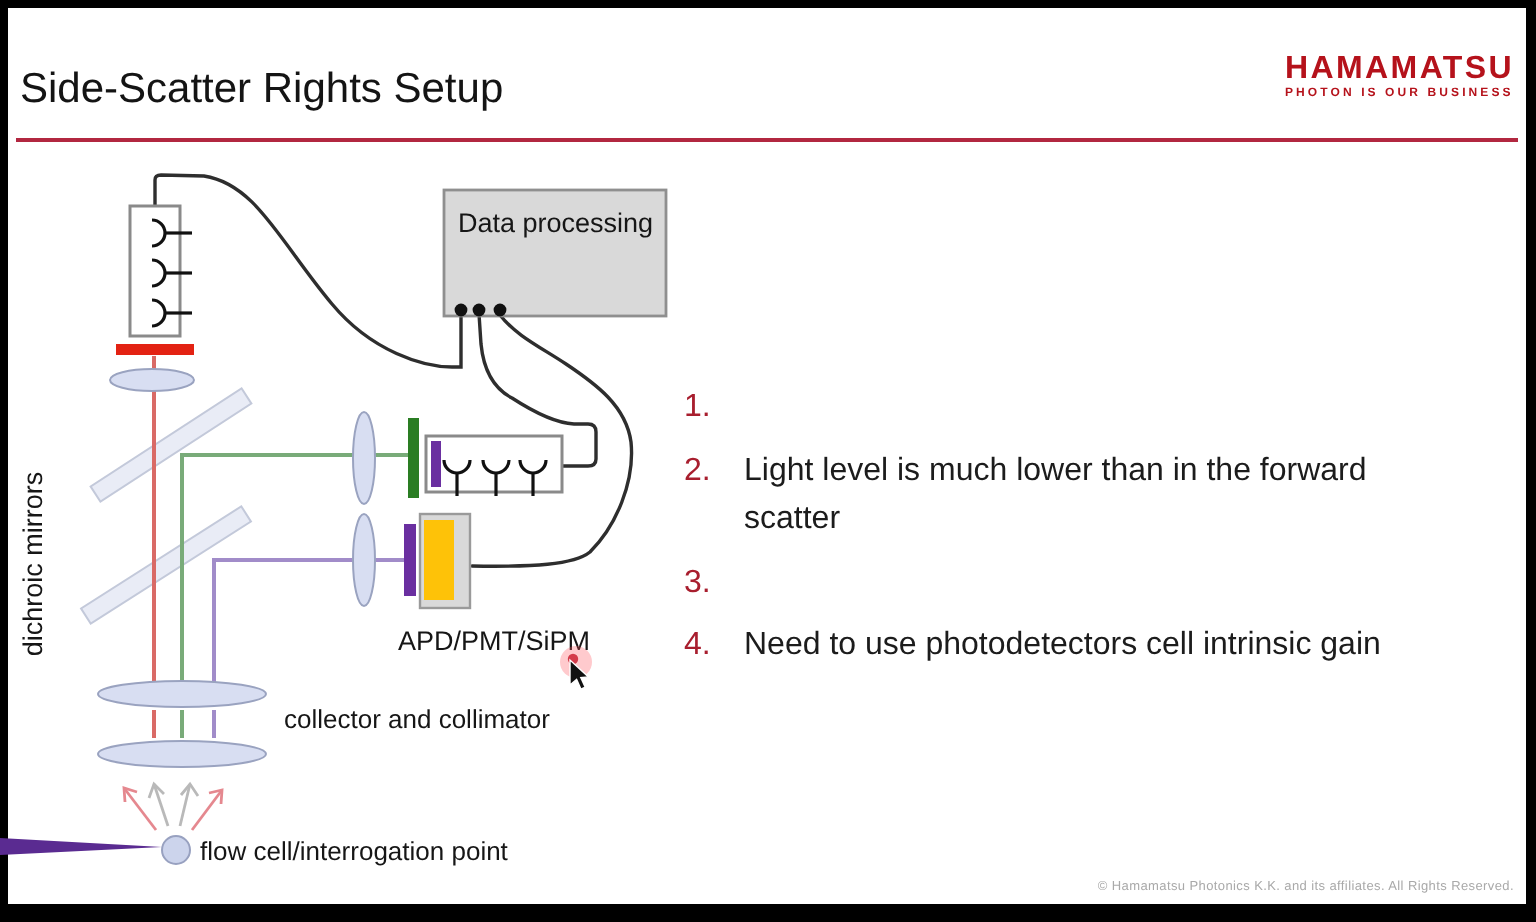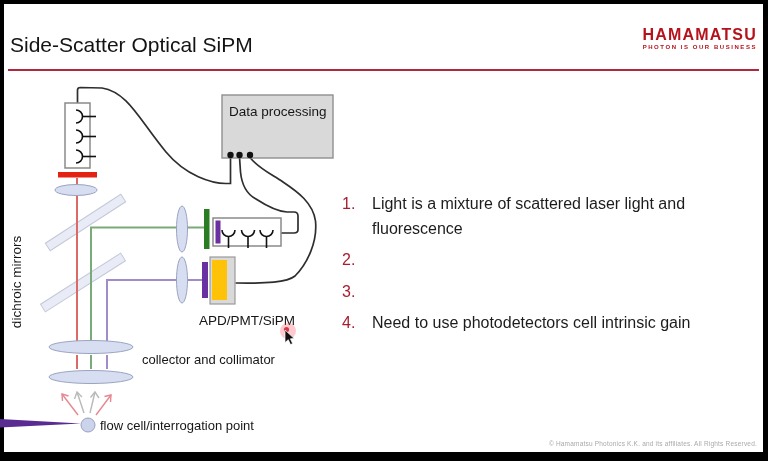--- a/index.html
+++ b/index.html
@@ -13,21 +13,21 @@
     background:#ffffff;
   }
   .page-title {
     position:absolute; left:10px; top:33px; margin:0;
     font-size:21px; font-weight:400; color:#141414; letter-spacing:0;
   }
   .rule {
     position:absolute; left:8px; top:69px; width:751px; height:2px;
     background:#b22740;
   }
-  .logo { position:absolute; right:11px; top:27px; text-align:right; }
+  .logo { position:absolute; right:11px; top:27px; }
   .logo .brand {
     font-size:16px; font-weight:700; color:#b5121b; letter-spacing:1.2px;
     line-height:15px; white-space:nowrap;
   }
   .logo .tagline {
     font-size:6px; font-weight:700; color:#b5121b; letter-spacing:1.55px;
     margin-top:2px; white-space:nowrap;
   }
   .diagram { position:absolute; left:0; top:80px; }
   .notes { position:absolute; left:342px; top:192px; width:412px; margin:0; padding:0; list-style:none; }
@@ -39,21 +39,21 @@
     letter-spacing:0.2px;
   }
   svg text { font-family:"Liberation Sans", sans-serif; fill:#161616; }
 </style>
 </head>
 <body>
 
 <div class="frame">
   <div class="slide"></div>
 
-  <h1 class="page-title">Side-Scatter Optical SiPM</h1>
+  <h1 class="page-title">Side-Scatter Rights Setup</h1>
   <div class="rule"></div>
 
   <div class="logo">
     <div class="brand">HAMAMATSU</div>
     <div class="tagline">PHOTON IS OUR BUSINESS</div>
   </div>
 
   <svg class="diagram" width="345" height="365" viewBox="0 80 345 365">
 
     <g transform="rotate(-33 85.5 222.5)">
@@ -162,25 +162,25 @@
     <g>
       <circle cx="288" cy="331" r="8" fill="rgba(255,80,90,0.30)"></circle>
       <circle cx="286.5" cy="329.5" r="2.6" fill="#cc2233" opacity="0.85"></circle>
       <path d="M 285 330 l 0 12.5 l 3.3 -2.8 l 2.2 4.9 l 2.1 -1 l -2.2 -4.8 l 3.8 -0.3 Z" fill="#111" stroke="#fff" stroke-width="0.7"></path>
     </g>
   </svg>
 
   <ol class="notes">
     <li class="note">
       <span class="num">1.</span>
-      <span class="txt">Light is a mixture of scattered laser light and
-fluorescence</span>
     </li>
     <li class="note">
       <span class="num">2.</span>
+      <span class="txt">Light level is much lower than in the forward
+scatter</span>
     </li>
     <li class="note">
       <span class="num">3.</span>
     </li>
     <li class="note">
       <span class="num">4.</span>
       <span class="txt">Need to use photodetectors cell intrinsic gain</span>
     </li>
   </ol>
 

